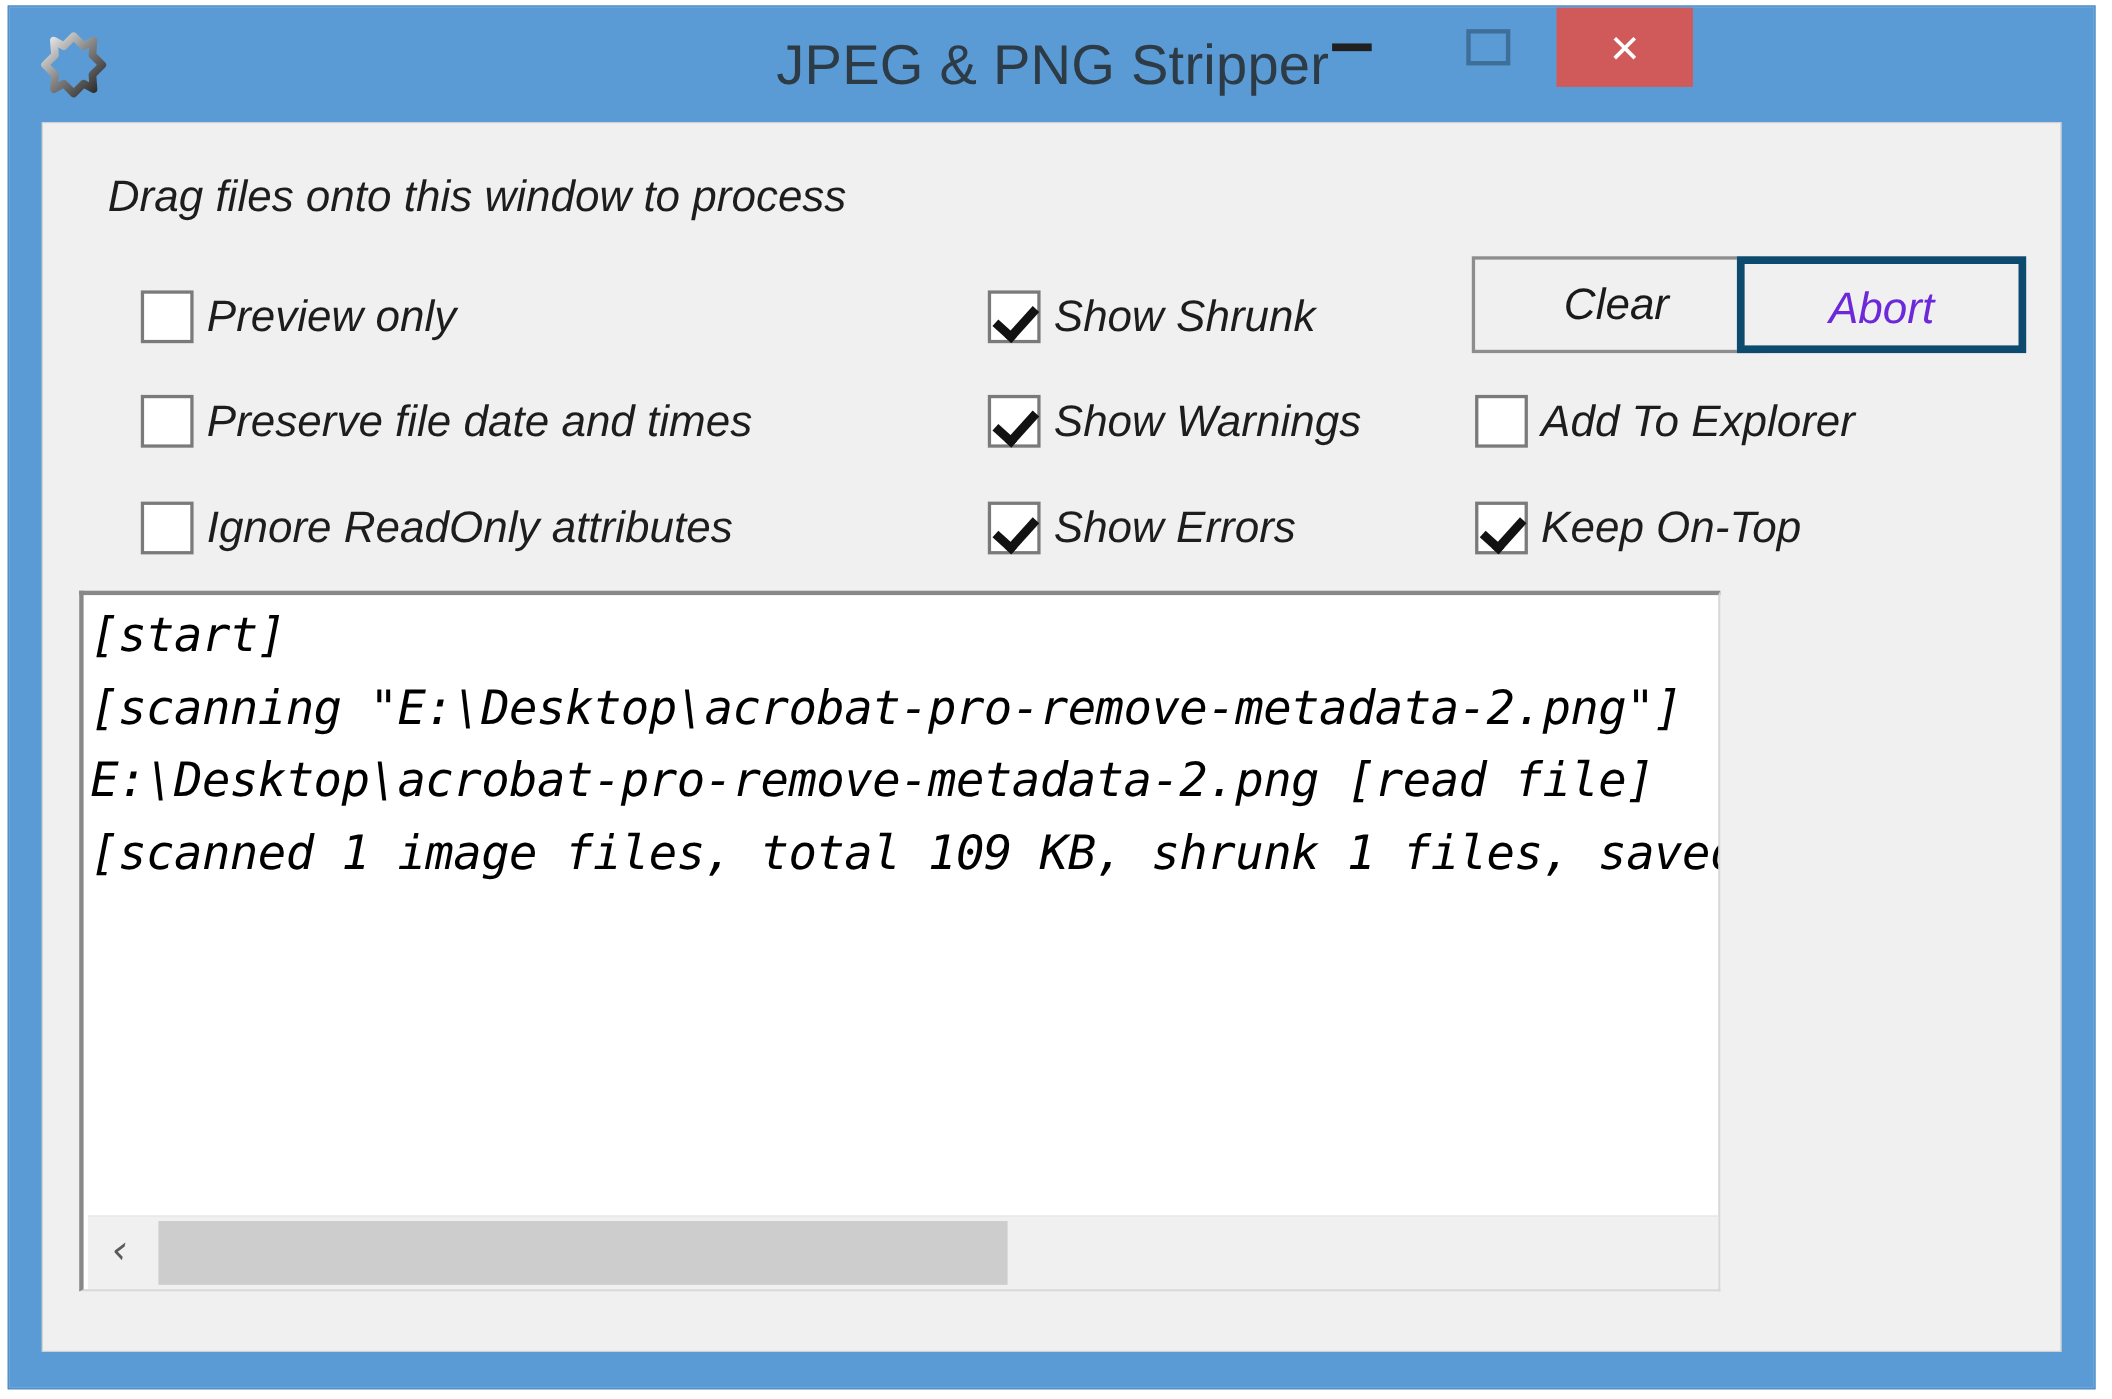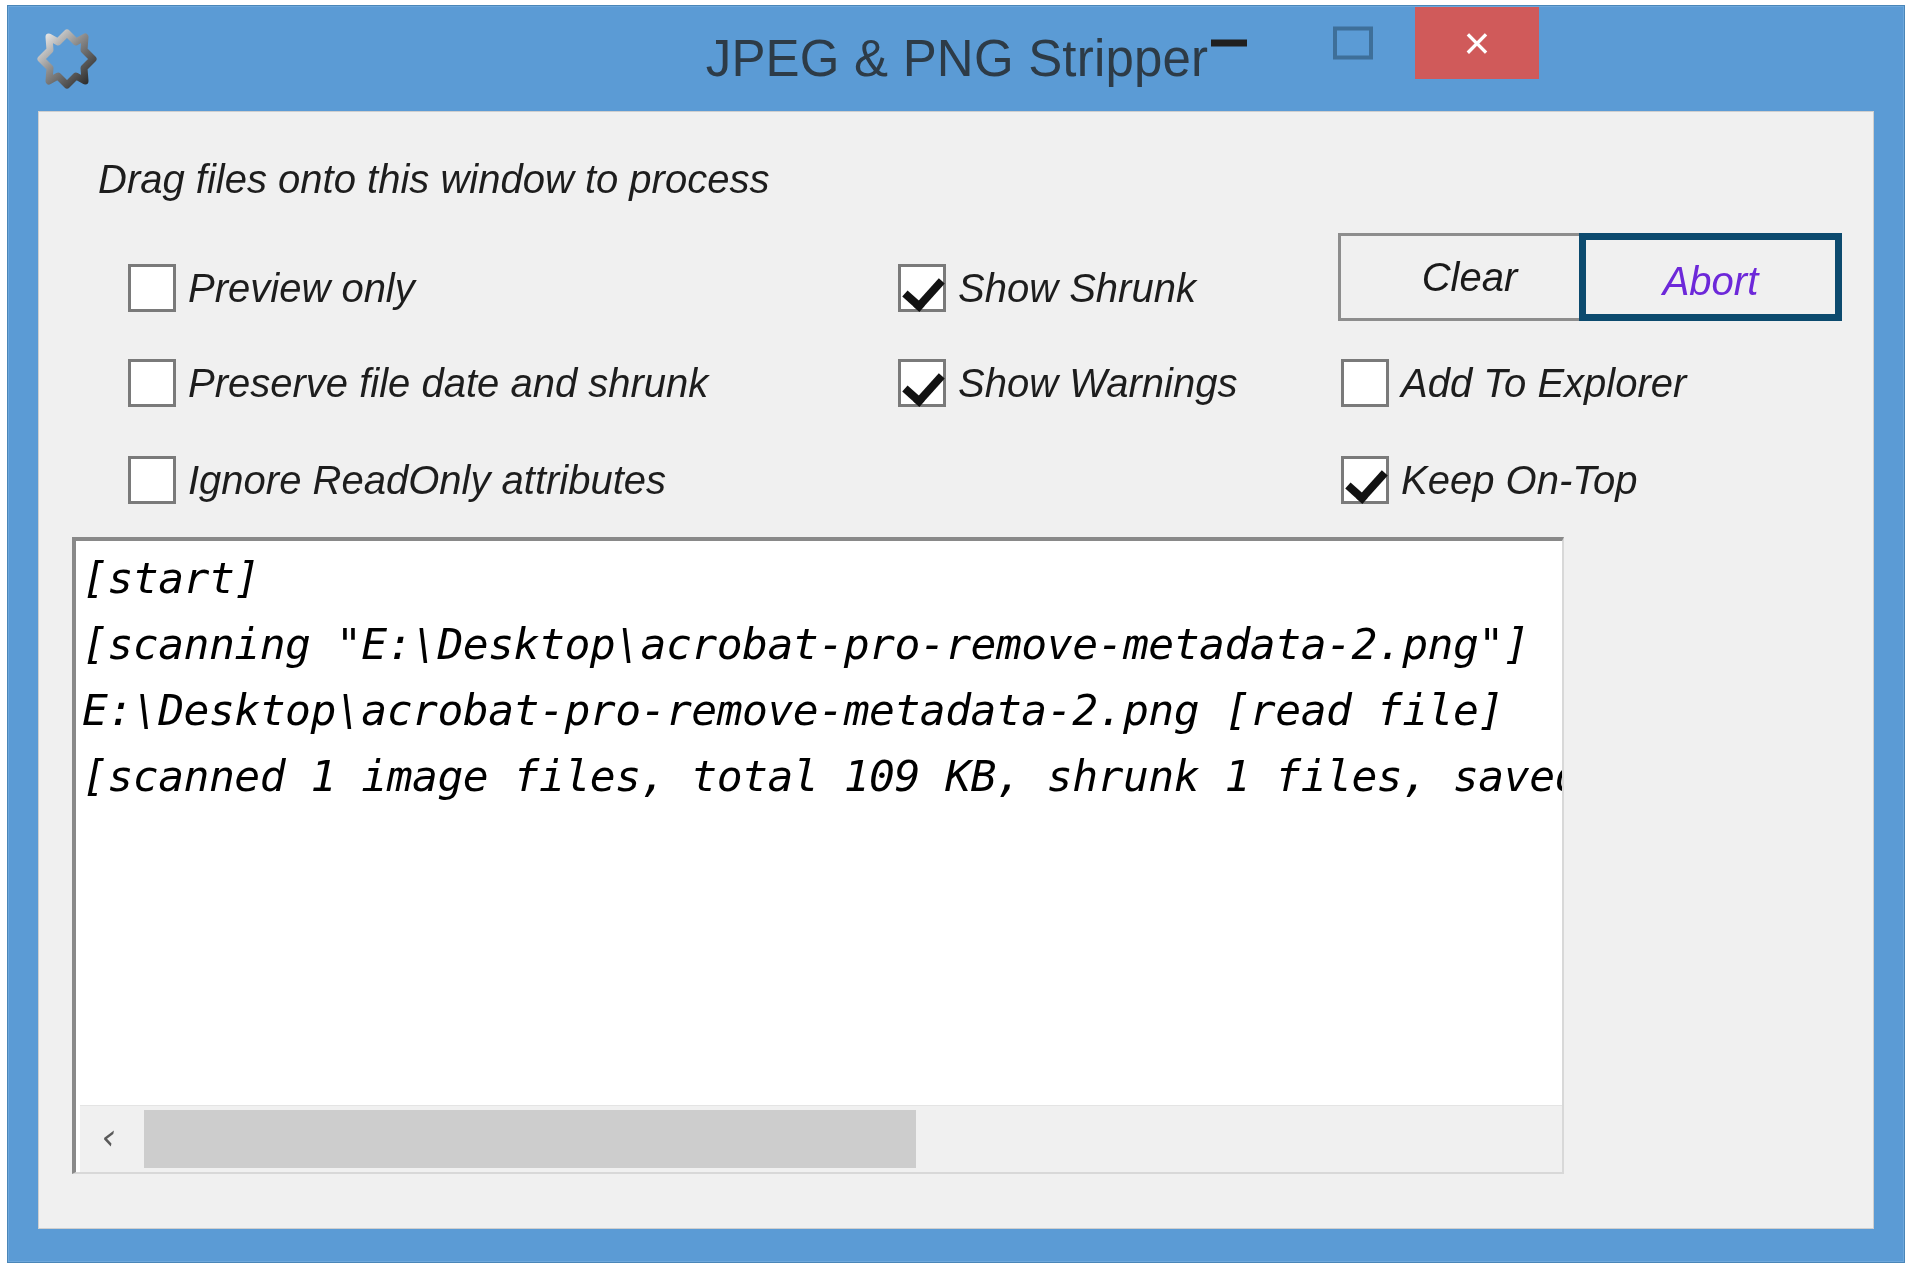--- a/index.html
+++ b/index.html
@@ -298,34 +298,38 @@
   <div id="client">
 
     <div id="drag-hint">Drag files onto this window to process</div>
 
     <div class="cb col1 row1">
       <span class="cb-box"></span>
       <span class="cb-label">Preview only</span>
     </div>
     <div class="cb col1 row2">
       <span class="cb-box"></span>
-      <span class="cb-label">Preserve file date and shrunk</span>
+      <span class="cb-label">Preserve file date and times</span>
     </div>
     <div class="cb col1 row3">
       <span class="cb-box"></span>
       <span class="cb-label">Ignore ReadOnly attributes</span>
     </div>
 
     <div class="cb col2 row1">
       <span class="cb-box checked"></span>
       <span class="cb-label">Show Shrunk</span>
     </div>
     <div class="cb col2 row2">
       <span class="cb-box checked"></span>
       <span class="cb-label">Show Warnings</span>
+    </div>
+    <div class="cb col2 row3">
+      <span class="cb-box checked"></span>
+      <span class="cb-label">Show Errors</span>
     </div>
 
     <div class="cb col3 row2">
       <span class="cb-box"></span>
       <span class="cb-label">Add To Explorer</span>
     </div>
     <div class="cb col3 row3">
       <span class="cb-box checked"></span>
       <span class="cb-label">Keep On-Top</span>
     </div>

